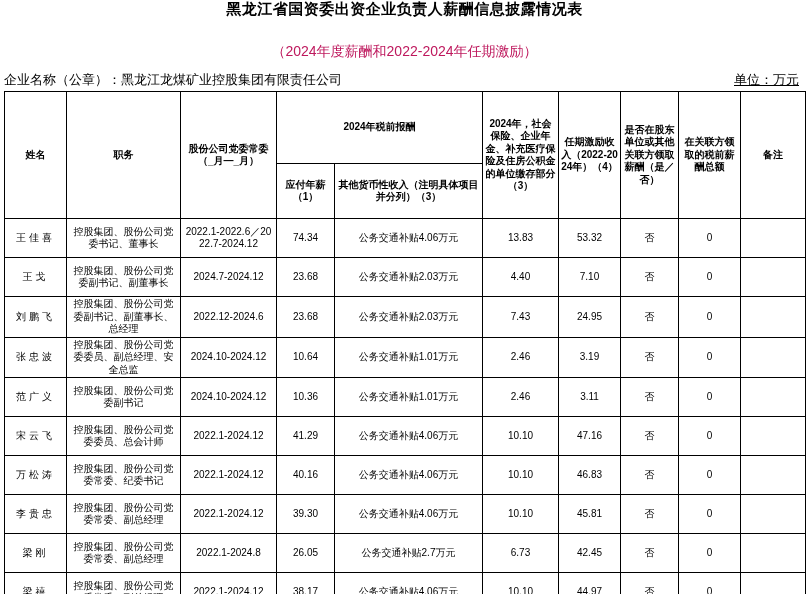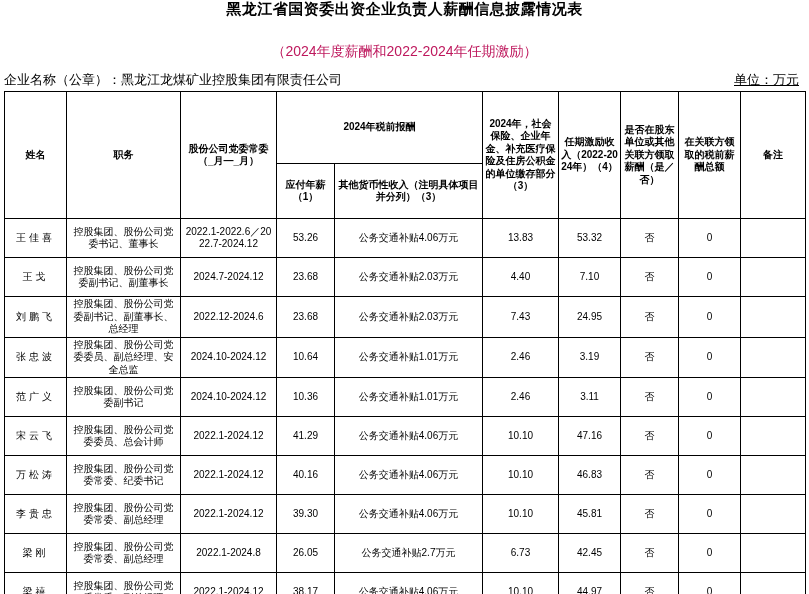--- a/index.html
+++ b/index.html
@@ -121,21 +121,21 @@
       <tr>
         <th style="height:52px" class="hdr-sub">应付年薪（1）</th>
         <th class="hdr-sub">其他货币性收入（注明具体项目并分列）（3）</th>
       </tr>
     </thead>
     <tbody>
       <tr class="data-row">
         <td class="name-cell">王佳喜</td>
         <td class="post-cell">控股集团、股份公司党委书记、董事长</td>
         <td class="period-cell">2022.1-2022.6／2022.7-2024.12</td>
-        <td class="num-cell">53.26</td>
+        <td class="num-cell">74.34</td>
         <td class="other-cell">公务交通补贴4.06万元</td>
         <td class="num-cell">13.83</td>
         <td class="num-cell">53.32</td>
         <td class="num-cell">否</td>
         <td class="num-cell">0</td>
         <td></td>
       </tr>
       <tr class="data-row">
         <td class="name-cell">王戈</td>
         <td class="post-cell">控股集团、股份公司党委副书记、副董事长</td>

